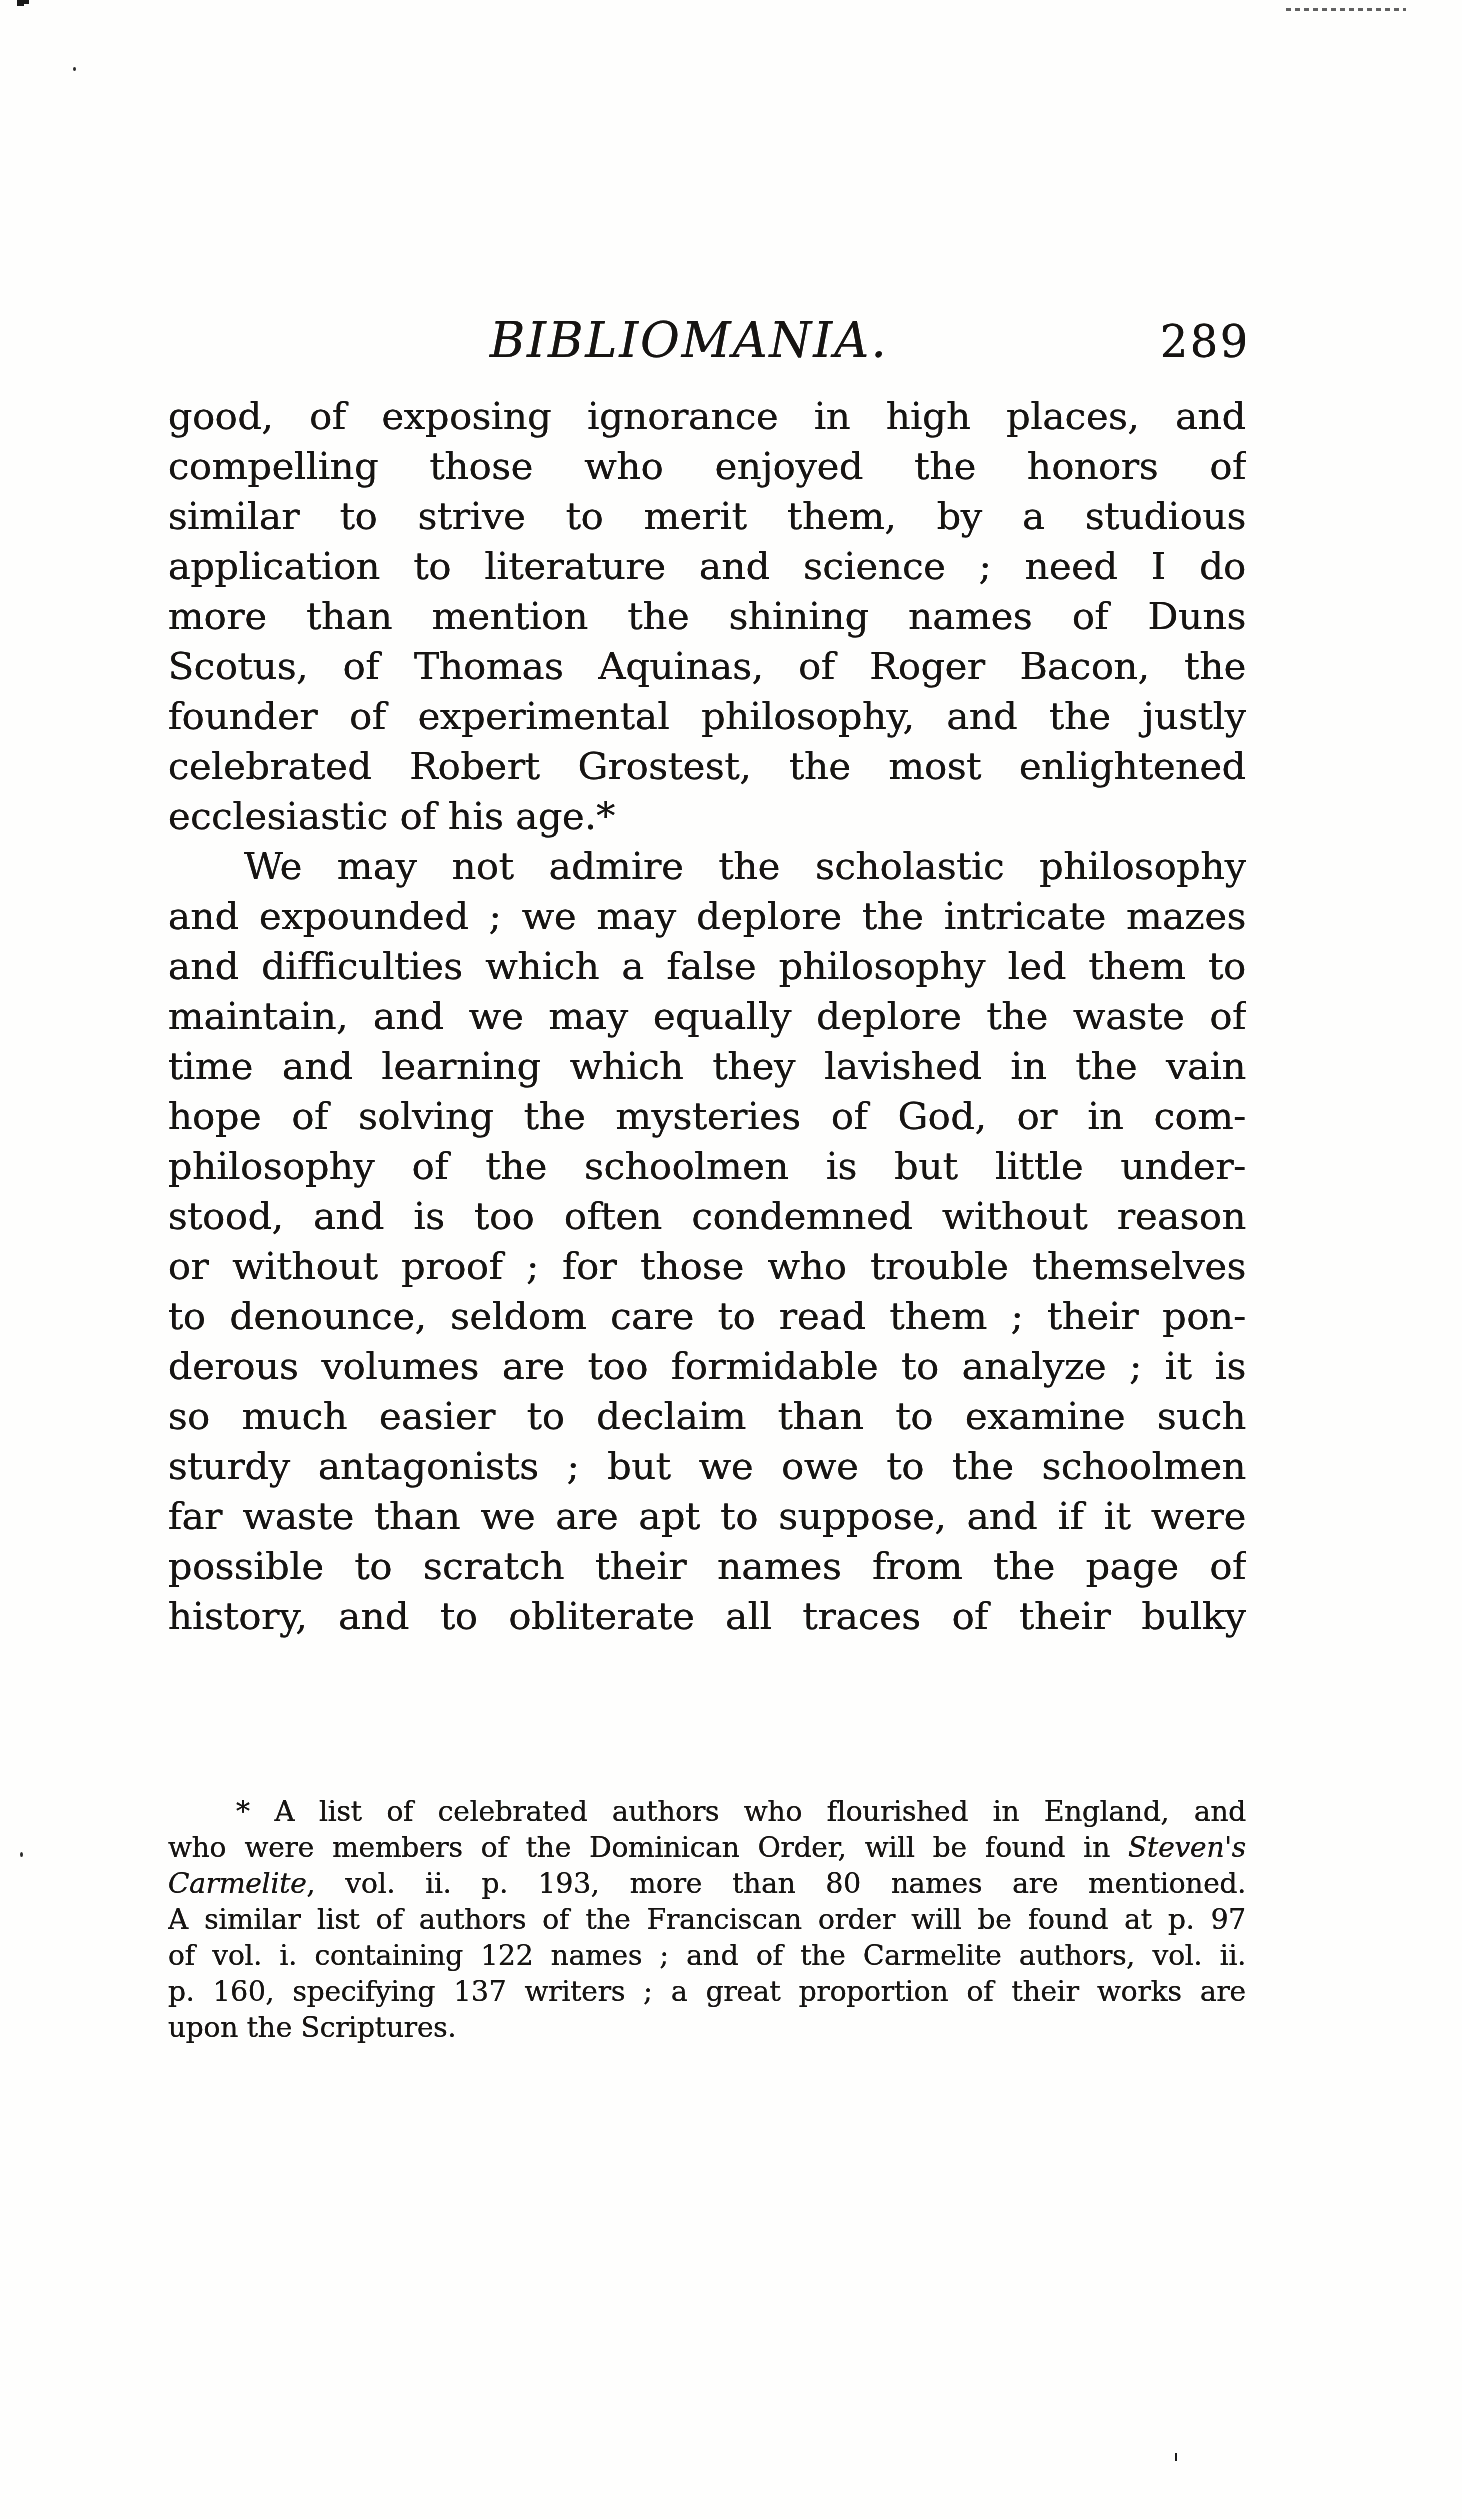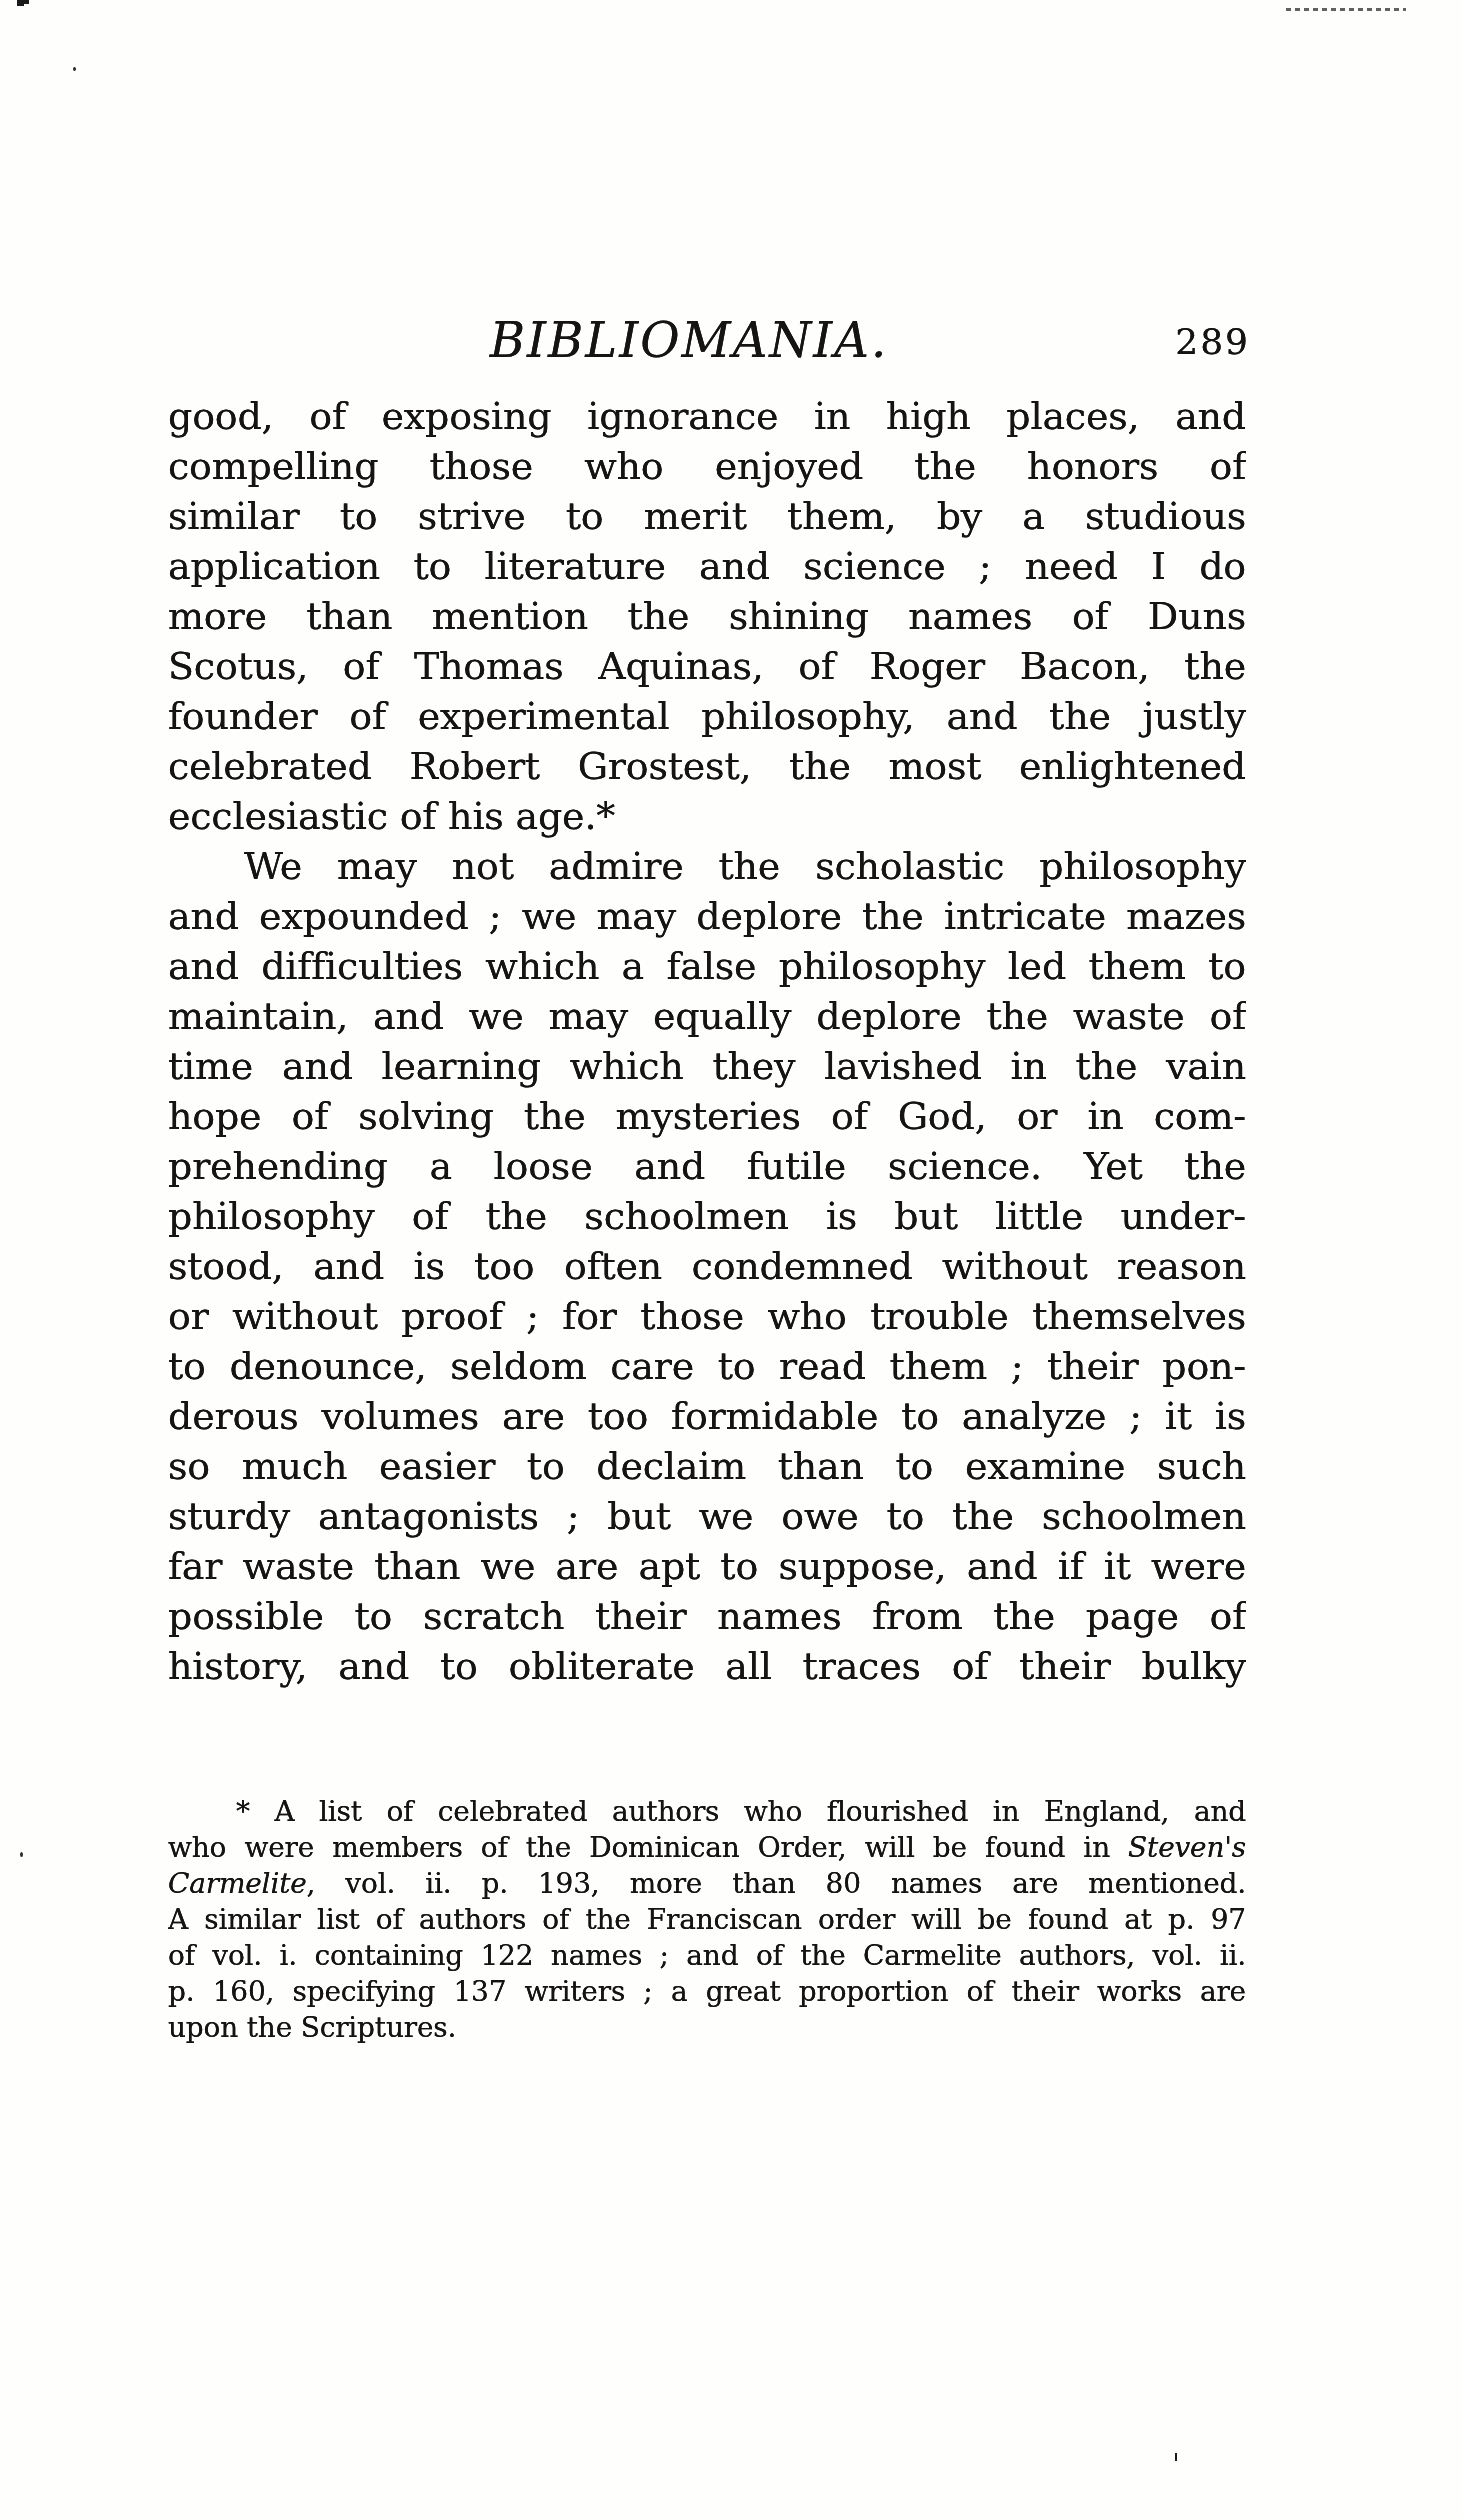--- a/index.html
+++ b/index.html
@@ -24,21 +24,21 @@
     text-align: center;
     font-style: italic;
     font-size: 48px;
     letter-spacing: 2px;
     line-height: 52px;
     text-shadow: 0 0 0.5px currentColor;
   }
   .pagenum {
     position: absolute;
     right: -4px; top: 4px;
-    font-size: 36px;
+    font-size: 44px;
     line-height: 48px;
     letter-spacing: 2px;
     text-shadow: 0 0 0.5px currentColor;
   }
 
   
   .bodytext {
     position: absolute;
     left: 132px; top: 391px; width: 1114px;
     font-size: 38px;
@@ -106,21 +106,20 @@
         <div class="line"><span>celebrated Robert Grostest, the most enlightened</span></div>
         <div class="line no-just"><span>ecclesiastic of his age.*</span></div>
       </div>
     <div>
         <div class="line indent"><span>We may not admire the scholastic philosophy</span></div>
         <div class="line"><span>and expounded ; we may deplore the intricate mazes</span></div>
         <div class="line"><span>and difficulties which a false philosophy led them to</span></div>
         <div class="line"><span>maintain, and we may equally deplore the waste of</span></div>
         <div class="line"><span>time and learning which they lavished in the vain</span></div>
         <div class="line"><span>hope of solving the mysteries of God, or in com-</span></div>
-        <div class="line"><span>prehending a loose and futile science. Yet the</span></div>
         <div class="line"><span>philosophy of the schoolmen is but little under-</span></div>
         <div class="line"><span>stood, and is too often condemned without reason</span></div>
         <div class="line"><span>or without proof ; for those who trouble themselves</span></div>
         <div class="line"><span>to denounce, seldom care to read them ; their pon-</span></div>
         <div class="line"><span>derous volumes are too formidable to analyze ; it is</span></div>
         <div class="line"><span>so much easier to declaim than to examine such</span></div>
         <div class="line"><span>sturdy antagonists ; but we owe to the schoolmen</span></div>
         <div class="line"><span>far waste than we are apt to suppose, and if it were</span></div>
         <div class="line"><span>possible to scratch their names from the page of</span></div>
         <div class="line"><span>history, and to obliterate all traces of their bulky</span></div>

